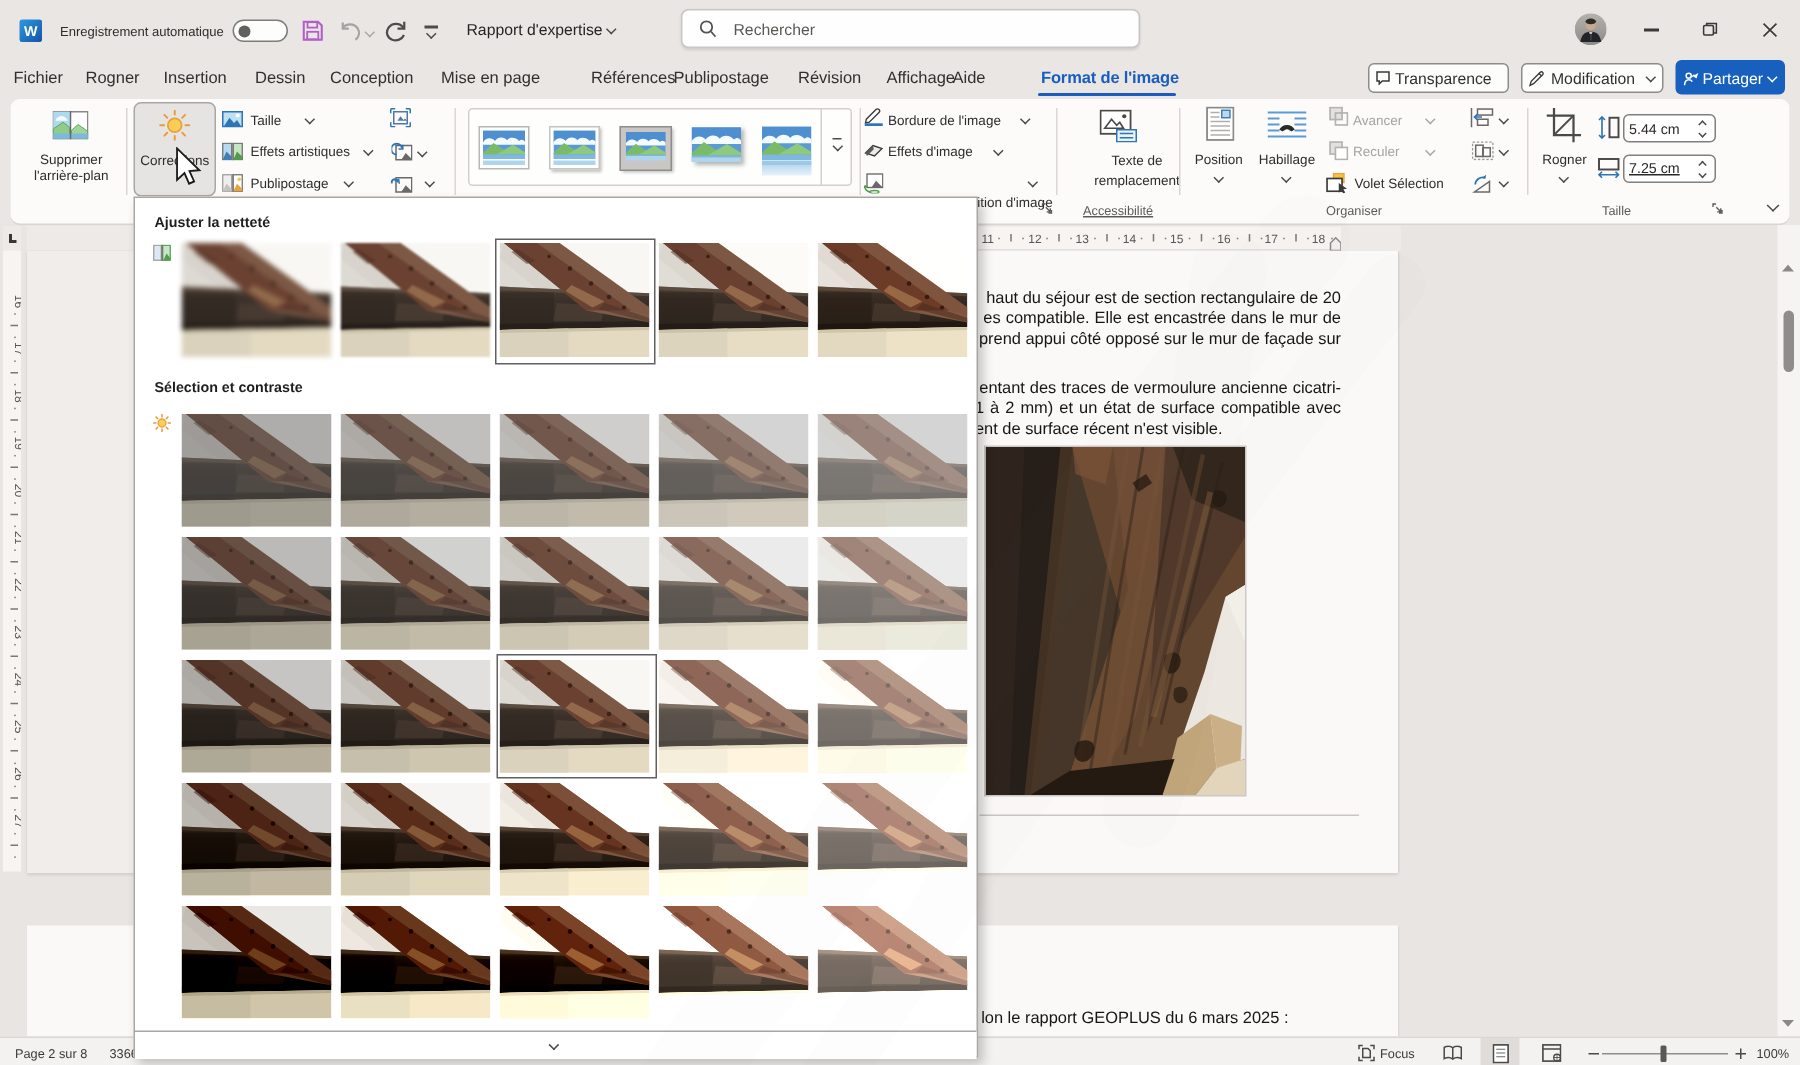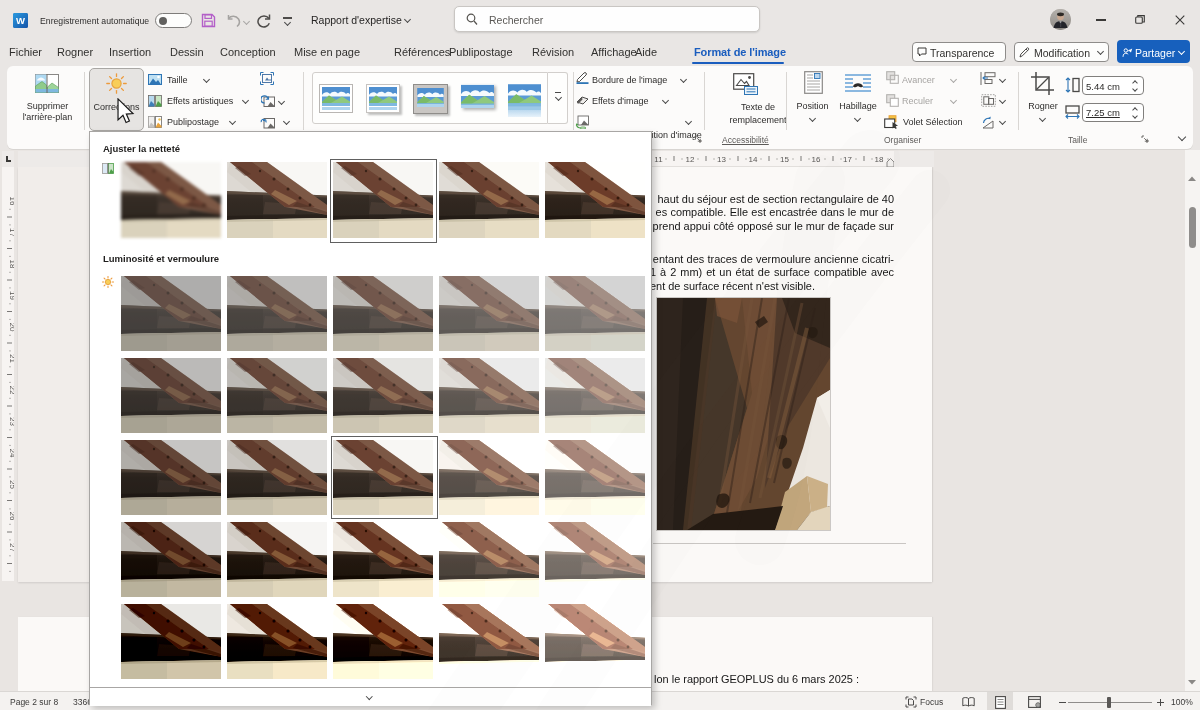--- a/index.html
+++ b/index.html
@@ -522,21 +522,21 @@
         <rect x="7.5" y="372.8" width="1" height="1"></rect>
           <rect x="5" y="380.5" width="5" height="1"></rect>
           <rect x="7.5" y="388.4" width="1" height="1"></rect>
         <rect x="7.5" y="404.3" width="1" height="1"></rect>
           <rect x="5" y="412" width="5" height="1"></rect>
           <rect x="7.5" y="419.9" width="1" height="1"></rect>
       </g>
     </svg>
   </div>
 
-  <div class="doctext" style="right:306px;top:43px;">haut du séjour est de section rectangulaire de 40</div>
+  <div class="doctext" style="right:306px;top:43px;">haut du séjour est de section rectangulaire de 20</div>
   <div class="doctext" style="right:306px;top:56.3px;word-spacing:0.32px;">es compatible. Elle est encastrée dans le mur de</div>
   <div class="doctext" style="right:306px;top:69.6px;">prend appui côté opposé sur le mur de façade sur</div>
   <div class="doctext" style="right:306px;top:103px;word-spacing:0.27px;text-align:center;">entant des traces de vermoulure ancienne cicatri-</div>
   <div class="doctext" style="right:306px;top:116.3px;word-spacing:1px;">1 à 2 mm) et un état de surface compatible avec</div>
   <div class="doctext" style="right:385px;top:129.6px;">ent de surface récent n'est visible.</div>
 
   <svg class="abs" style="left:657px;top:148px;outline:1px solid #CBC8C5;" width="173" height="232" viewBox="0 0 173 232">
     <rect width="173" height="232" fill="#453629"></rect>
 
     <polygon points="0,0 58,0 30,232 0,232" fill="#2E241D"></polygon>
@@ -703,21 +703,21 @@
         <use href="#beam"></use>
       </svg>
     </div>
   <div class="thumb" style="left:455px;top:30px;filter:contrast(1.09) saturate(1.08);">
       <svg>
         <use href="#beam"></use>
       </svg>
     </div>
   <div class="selbox" style="left:240px;top:27px;width:107px;height:84px;"></div>
 
-  <div class="ph" style="left:13px;top:121px;">Luminosité et vermoulure</div>
+  <div class="ph" style="left:13px;top:121px;">Sélection et contraste</div>
 
   <svg class="abs" style="left:12px;top:144px;" width="12" height="12" viewBox="0 0 21 21">
     <circle cx="10.5" cy="10.5" r="4.6" fill="#F8CE58" stroke="#E8A33D" stroke-width="1.6"></circle>
     <g stroke="#ED9A3C" stroke-width="1.8" stroke-linecap="round">
       <line x1="10.5" y1="0.8" x2="10.5" y2="3.4"></line>
       <line x1="10.5" y1="17.6" x2="10.5" y2="20.2"></line>
       <line x1="0.8" y1="10.5" x2="3.4" y2="10.5"></line>
       <line x1="17.6" y1="10.5" x2="20.2" y2="10.5"></line>
       <line x1="3.6" y1="3.6" x2="5.5" y2="5.5"></line>
       <line x1="15.5" y1="15.5" x2="17.4" y2="17.4"></line>

